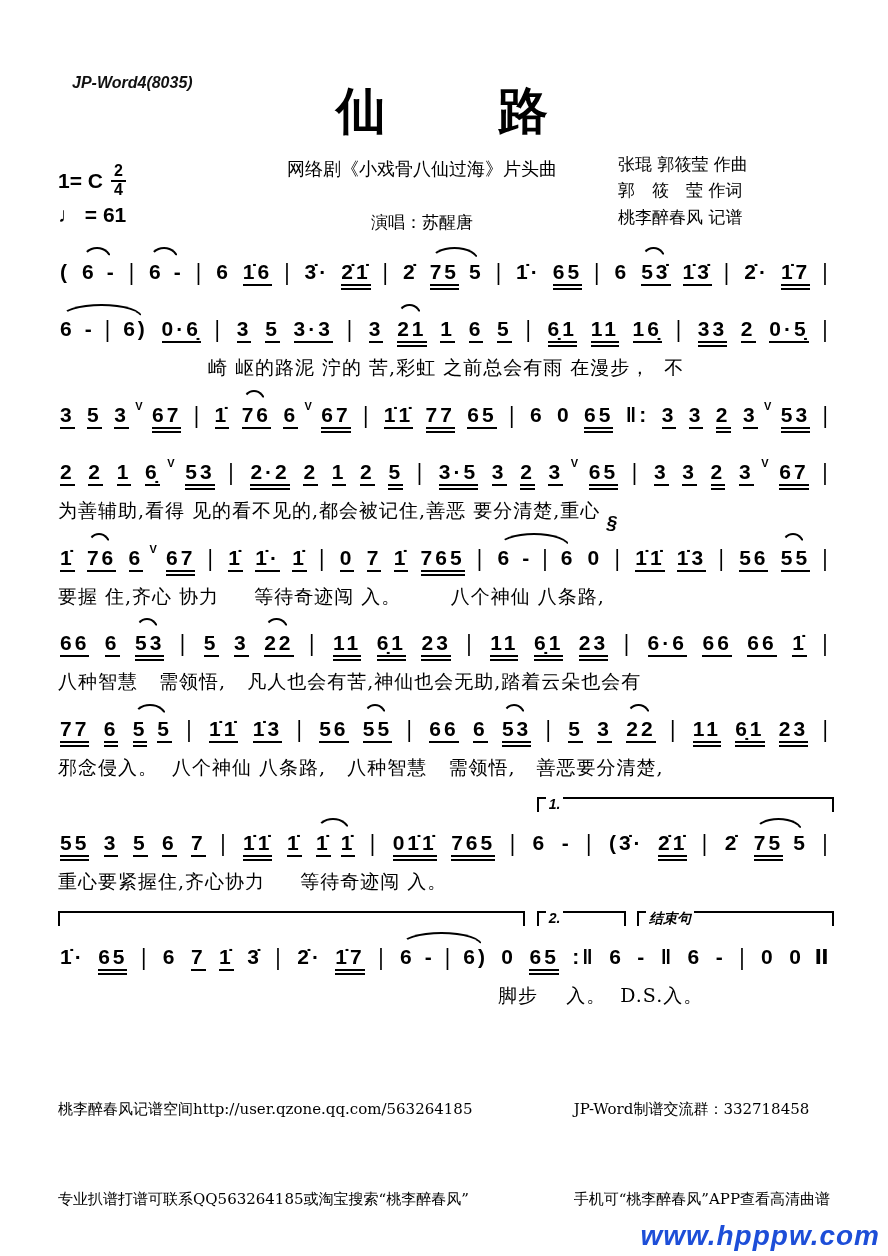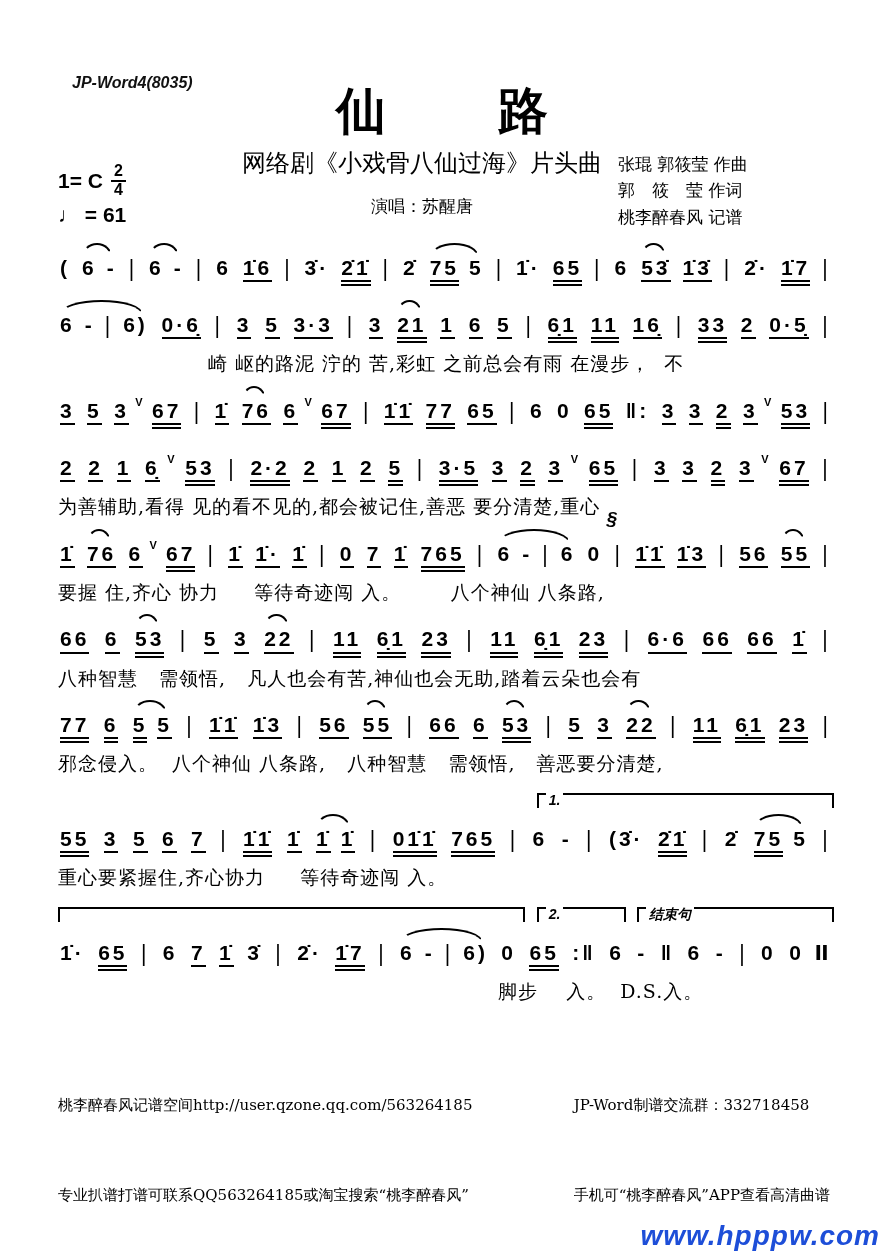--- a/index.html
+++ b/index.html
@@ -8,22 +8,22 @@
   .inner{padding:0 58px;}
   .meta{margin:74px 0 0 14px;font:italic 700 16px "Liberation Sans","DejaVu Sans",sans-serif;color:#111;}
   .title{text-align:center;margin-top:-14px;font-size:50px;font-weight:900;letter-spacing:4px;}
   .info-row{display:flex;margin-top:2px;align-items:flex-start;}
   .keyblock{width:168px;font-family:"Liberation Sans","DejaVu Sans",sans-serif;font-weight:700;font-size:21px;line-height:1.3;padding-top:16px;}
   .keyline{display:flex;align-items:center;gap:8px;}
   .frac{display:inline-flex;flex-direction:column;align-items:center;font-size:16px;line-height:1.05;}
   .frac .num{border-bottom:2px solid #000;padding:0 3px;}
   .tempoline{margin-top:2px;}
   .centerblock{flex:1;text-align:center;}
-  .subtitle{font-size:24px;}
-  .singer{font-size:17px;margin-top:16px;}
+  .subtitle{font-size:18px;margin-top:10px;}
+  .singer{font-size:17px;margin-top:30px;}
   .credits{width:212px;font-size:17px;line-height:1.55;text-align:left;padding-top:4px;}
   
   #score{margin-top:10px;}
   .system{margin-top:6px;}
   .system.braced{margin-top:10px;}
   .notes-row{display:flex;justify-content:space-between;align-items:baseline;position:relative;
              padding:16px 2px 9px 2px;font-family:"Liberation Sans","DejaVu Sans",sans-serif;
              font-weight:700;font-size:21px;}
   .braced .notes-row{padding-top:40px;}
   .tk{display:inline-block;position:relative;letter-spacing:3px;margin-right:-3px;line-height:1.1;}

